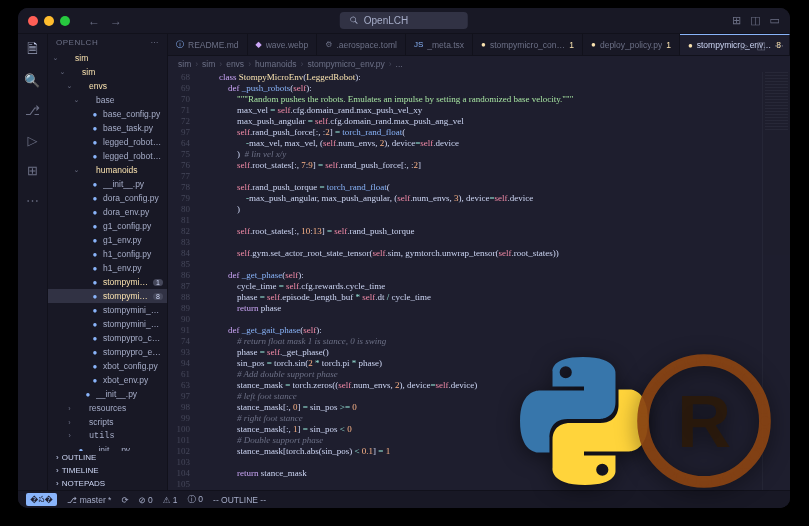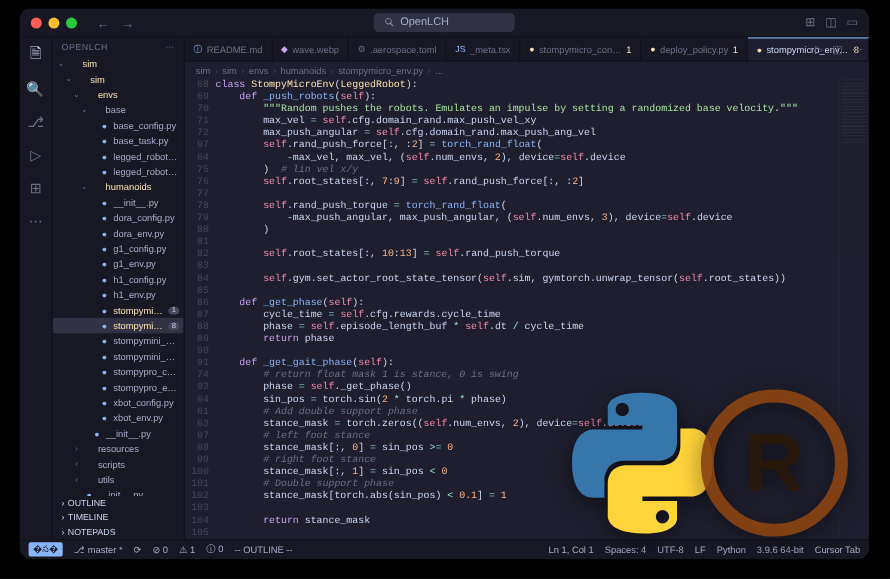--- a/index.html
+++ b/index.html
@@ -32,24 +32,24 @@
 .main { flex: 1; display: flex; flex-direction: column; min-width: 0; }
 .tabbar { height: 22px; background: #181825; display: flex; align-items: stretch; border-bottom: 1px solid #11111b; position: relative; }
 .tab { display: flex; align-items: center; gap: 4px; padding: 0 8px; font-size: 8.5px; color: #6c7086; border-right: 1px solid #11111b; white-space: nowrap; max-width: 110px; }
 .tab .fi { font-size: 8px; }
 .tab .nm { overflow: hidden; text-overflow: ellipsis; }
 .tab .dirty { color: #f9e2af; }
 .tab.active { background: #1e1e2e; color: #cdd6f4; border-top: 1px solid #89b4fa; }
 .tab-actions { position: absolute; right: 6px; top: 0; height: 22px; display: flex; align-items: center; gap: 8px; color: #6c7086; font-size: 10px; }
 .crumb { height: 16px; display: flex; align-items: center; padding: 0 10px; font-size: 8.5px; color: #6c7086; gap: 4px; }
 .crumb span.sep { color: #45475a; }
-.editor { flex: 1; display: flex; font-family: Liberation Mono, monospace; font-size: 9px; line-height: 11px; overflow: hidden; position: relative; }
+.editor { flex: 1; display: flex; font-family: Liberation Serif, serif; font-size: 9px; line-height: 11px; overflow: hidden; position: relative; }
 .gutter { width: 28px; text-align: right; color: #45475a; padding-right: 6px; user-select: none; }
 .code { flex: 1; color: #cdd6f4; white-space: pre; }
-.code .line { height: 11px; }
+.code .line { height: 11px; margin-left: 23px; }
 .gutter .line { height: 11px; }
 .minimap { width: 28px; background: linear-gradient(#1e1e2e, #1e1e2e); opacity: 0.4; border-left: 1px solid #313244; position: relative; }
 .minimap::before { content: ""; position: absolute; top: 0; left: 2px; right: 2px; height: 60px; background: repeating-linear-gradient(#45475a, #45475a 1px, transparent 1px, transparent 3px); opacity: 0.6; }
 .kw { color: #cba6f7; } .fn { color: #89b4fa; } .str { color: #a6e3a1; } .cm { color: #6c7086; font-style: italic; }
 .self { color: #f38ba8; } .num { color: #fab387; } .op { color: #94e2d5; } .cls { color: #f9e2af; }
 .statusbar { height: 18px; background: #181825; border-top: 1px solid #11111b; display: flex; align-items: center; justify-content: space-between; padding: 0 8px; font-size: 8.5px; color: #a6adc8; }
 .statusbar .grp { display: flex; align-items: center; gap: 10px; }
 .statusbar .grp span { display: flex; align-items: center; gap: 3px; }
 .logos { position: absolute; right: 30px; bottom: 30px; display: flex; align-items: center; gap: 0; pointer-events: none; }
 .logos svg { filter: drop-shadow(0 4px 10px rgba(0,0,0,0.5)); }
@@ -227,21 +227,21 @@
           <div class="tree-item" style="padding-left: 18px;">
             <span class="chev">›</span>
             <span class="fi c-folder"></span>
             <span class="nm">resources</span>
           </div>
           <div class="tree-item" style="padding-left: 18px; justify-content: space-between;">
             <span class="chev">›</span>
             <span class="fi c-folder"></span>
             <span class="nm">scripts</span>
           </div>
-          <div class="tree-item" style="padding-left: 18px;">
+          <div class="tree-item" style="padding-left: 18px; font-family: Liberation Mono, monospace;">
             <span class="chev">›</span>
             <span class="fi c-folder"></span>
             <span class="nm">utils</span>
           </div>
           <div class="tree-item" style="padding-left: 18px;">
             <span class="chev"></span>
             <span class="fi c-py">●</span>
             <span class="nm">__init__.py</span>
           </div>
         </div>
@@ -355,29 +355,20 @@
       <span>
           <span>⎇</span> 
           <span>master *</span>
         </span>
       <span>⟳</span>
       <span>⊘ 0</span>
       <span>⚠ 1</span>
       <span>ⓘ 0</span>
       <span>-- OUTLINE --</span>
     </div>
-    <div class="grp">
-      <span>Ln 1, Col 1</span>
-      <span>Spaces: 4</span>
-      <span>UTF-8</span>
-      <span>LF</span>
-      <span>Python</span>
-      <span>3.9.6 64-bit</span>
-      <span>Cursor Tab</span>
-    </div>
   </div>
 </div>
 
 <div class="logos">
   <svg width="130" height="130" viewBox="0 0 128 128">
     <path fill="#3776AB" d="M63 1C31 1 33 15 33 15v15h31v4H21S1 32 1 64s18 31 18 31h11V80s-1-18 18-18h30s17 1 17-17V18S98 1 63 1zM46 10a6 6 0 110 12 6 6 0 010-12z"></path>
     <path fill="#FFD43B" d="M65 127c32 0 30-14 30-14V98H64v-4h43s20 2 20-30-18-31-18-31H98v15s1 18-18 18H50s-17-1-17 17v27s-3 17 32 17zm17-9a6 6 0 110-12 6 6 0 010 12z"></path>
   </svg>
   <svg width="150" height="150" viewBox="0 0 128 128" style="margin-left:-20px">
     <g fill="#A0522D" opacity="0.92">

